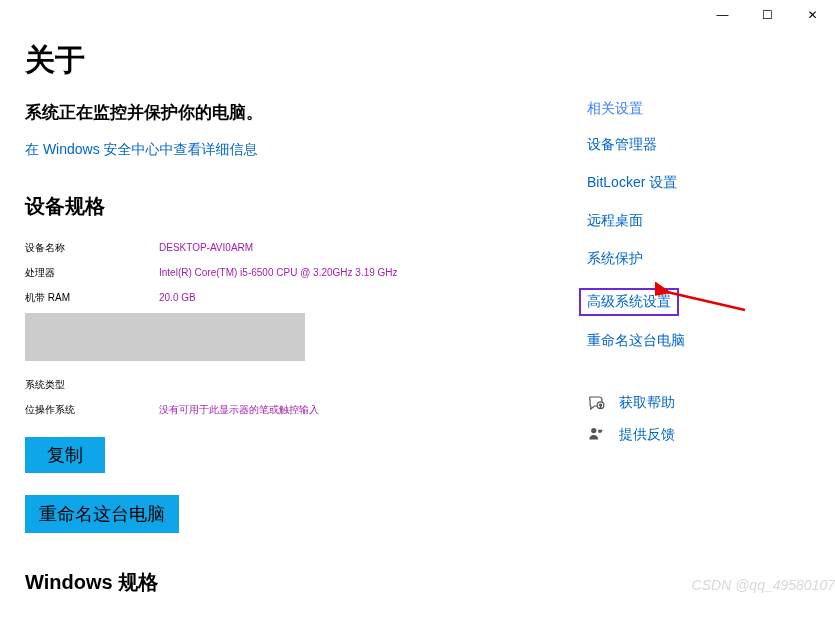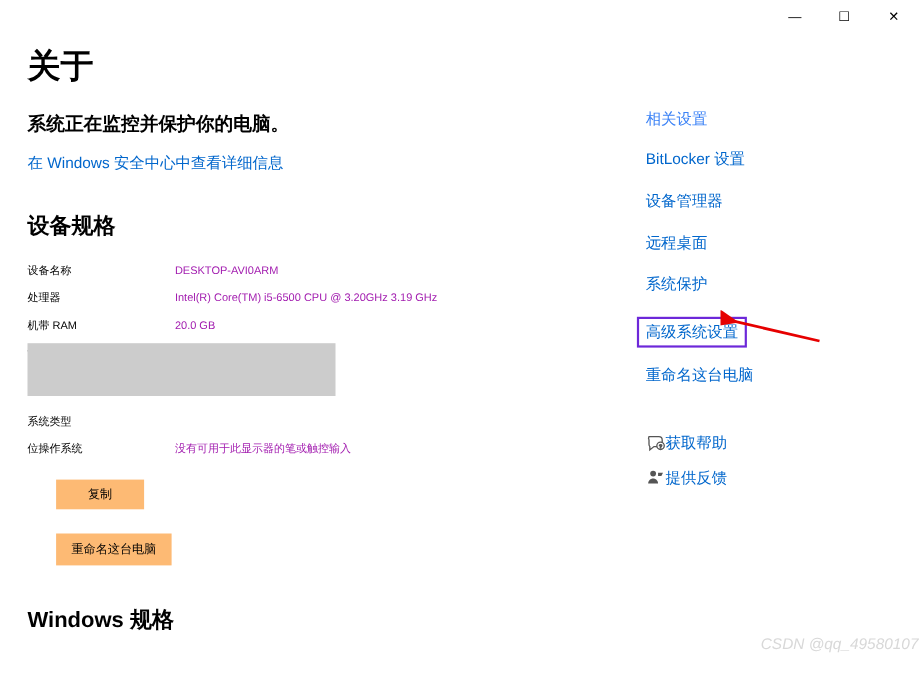--- a/index.html
+++ b/index.html
@@ -69,29 +69,28 @@
     .spec-value {
       color: #a21caf;
       max-width: 320px;
     }
     .redacted {
       background: #cccccc;
       width: 280px;
       height: 48px;
     }
     .btn {
-      background: #fdba74;
+      background: #0ea5e9;
       border: none;
       padding: 6px 16px;
-      font-size: 11px;
+      font-size: 18px;
       font-family: inherit;
       cursor: pointer;
       margin-top: 10px;
       min-width: 80px;
-      margin-left: 26px;
     }
     .btn-rename {
       margin-top: 22px;
       padding: 7px 14px;
     }
     .sidebar {
       position: absolute;
       right: 68px;
       top: 100px;
       width: 180px;
@@ -111,20 +110,21 @@
     .highlighted {
       border: 2px solid #6d28d9;
       padding: 3px 6px;
       display: inline-block;
       margin-left: -8px;
       margin-bottom: 16px;
     }
     .help-row {
       display: flex;
       align-items: flex-end;
+      gap: 14px;
       margin-top: 10px;
       margin-bottom: 14px;
     }
     .help-icon {
       width: 18px;
       height: 18px;
       flex-shrink: 0;
     }
     .arrow {
       position: absolute;
@@ -194,22 +194,22 @@
   <button class="btn btn-rename">重命名这台电脑</button>
 
   <div class="win-section">
     <h2 class="section-title" style="margin-top:0">Windows 规格</h2>
 
   </div>
 </div>
 
 <div class="sidebar">
   <div class="sidebar-heading">相关设置</div>
+  <a class="sidebar-link">设备管理器</a>
   <a class="sidebar-link">BitLocker 设置</a>
-  <a class="sidebar-link">设备管理器</a>
   <a class="sidebar-link">远程桌面</a>
   <a class="sidebar-link">系统保护</a>
   <span class="highlighted">
     <a class="sidebar-link" style="margin-bottom:0">高级系统设置</a>
   </span>
   <a class="sidebar-link">重命名这台电脑</a>
 
   <div class="help-section">
     <div class="help-row">
       <svg class="help-icon" viewBox="0 0 24 24" fill="none" stroke="#555" stroke-width="1.6">

